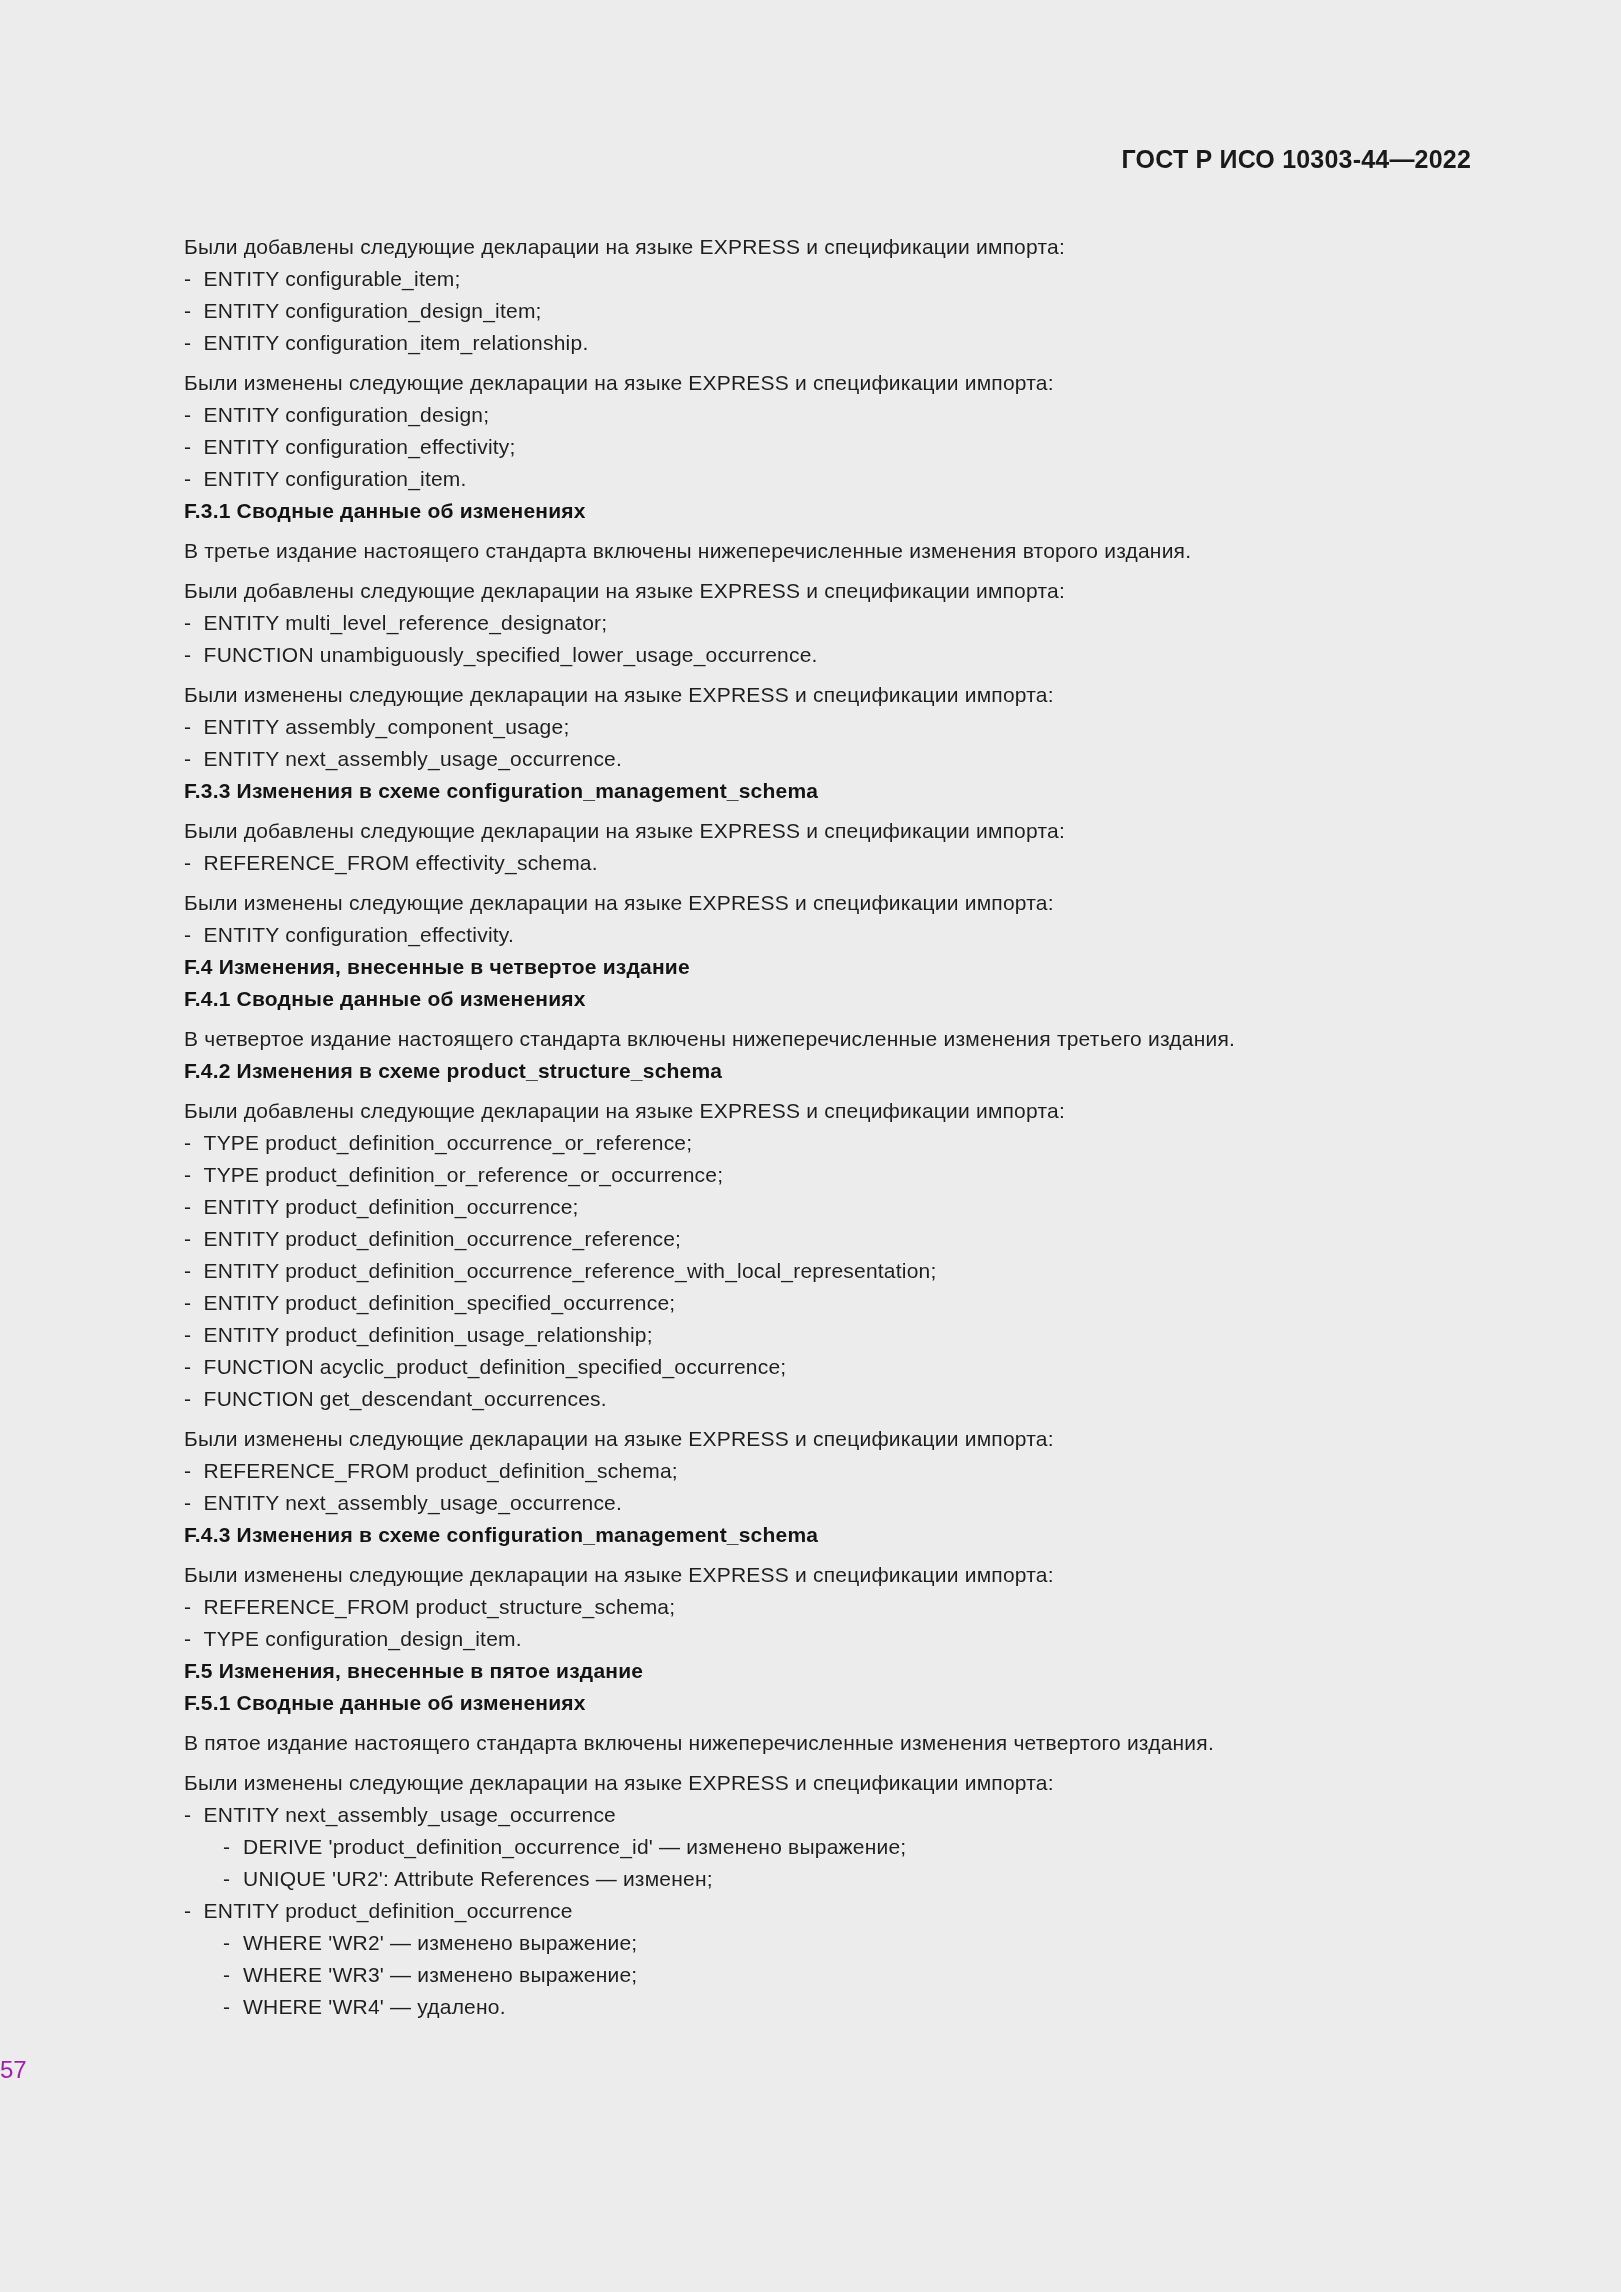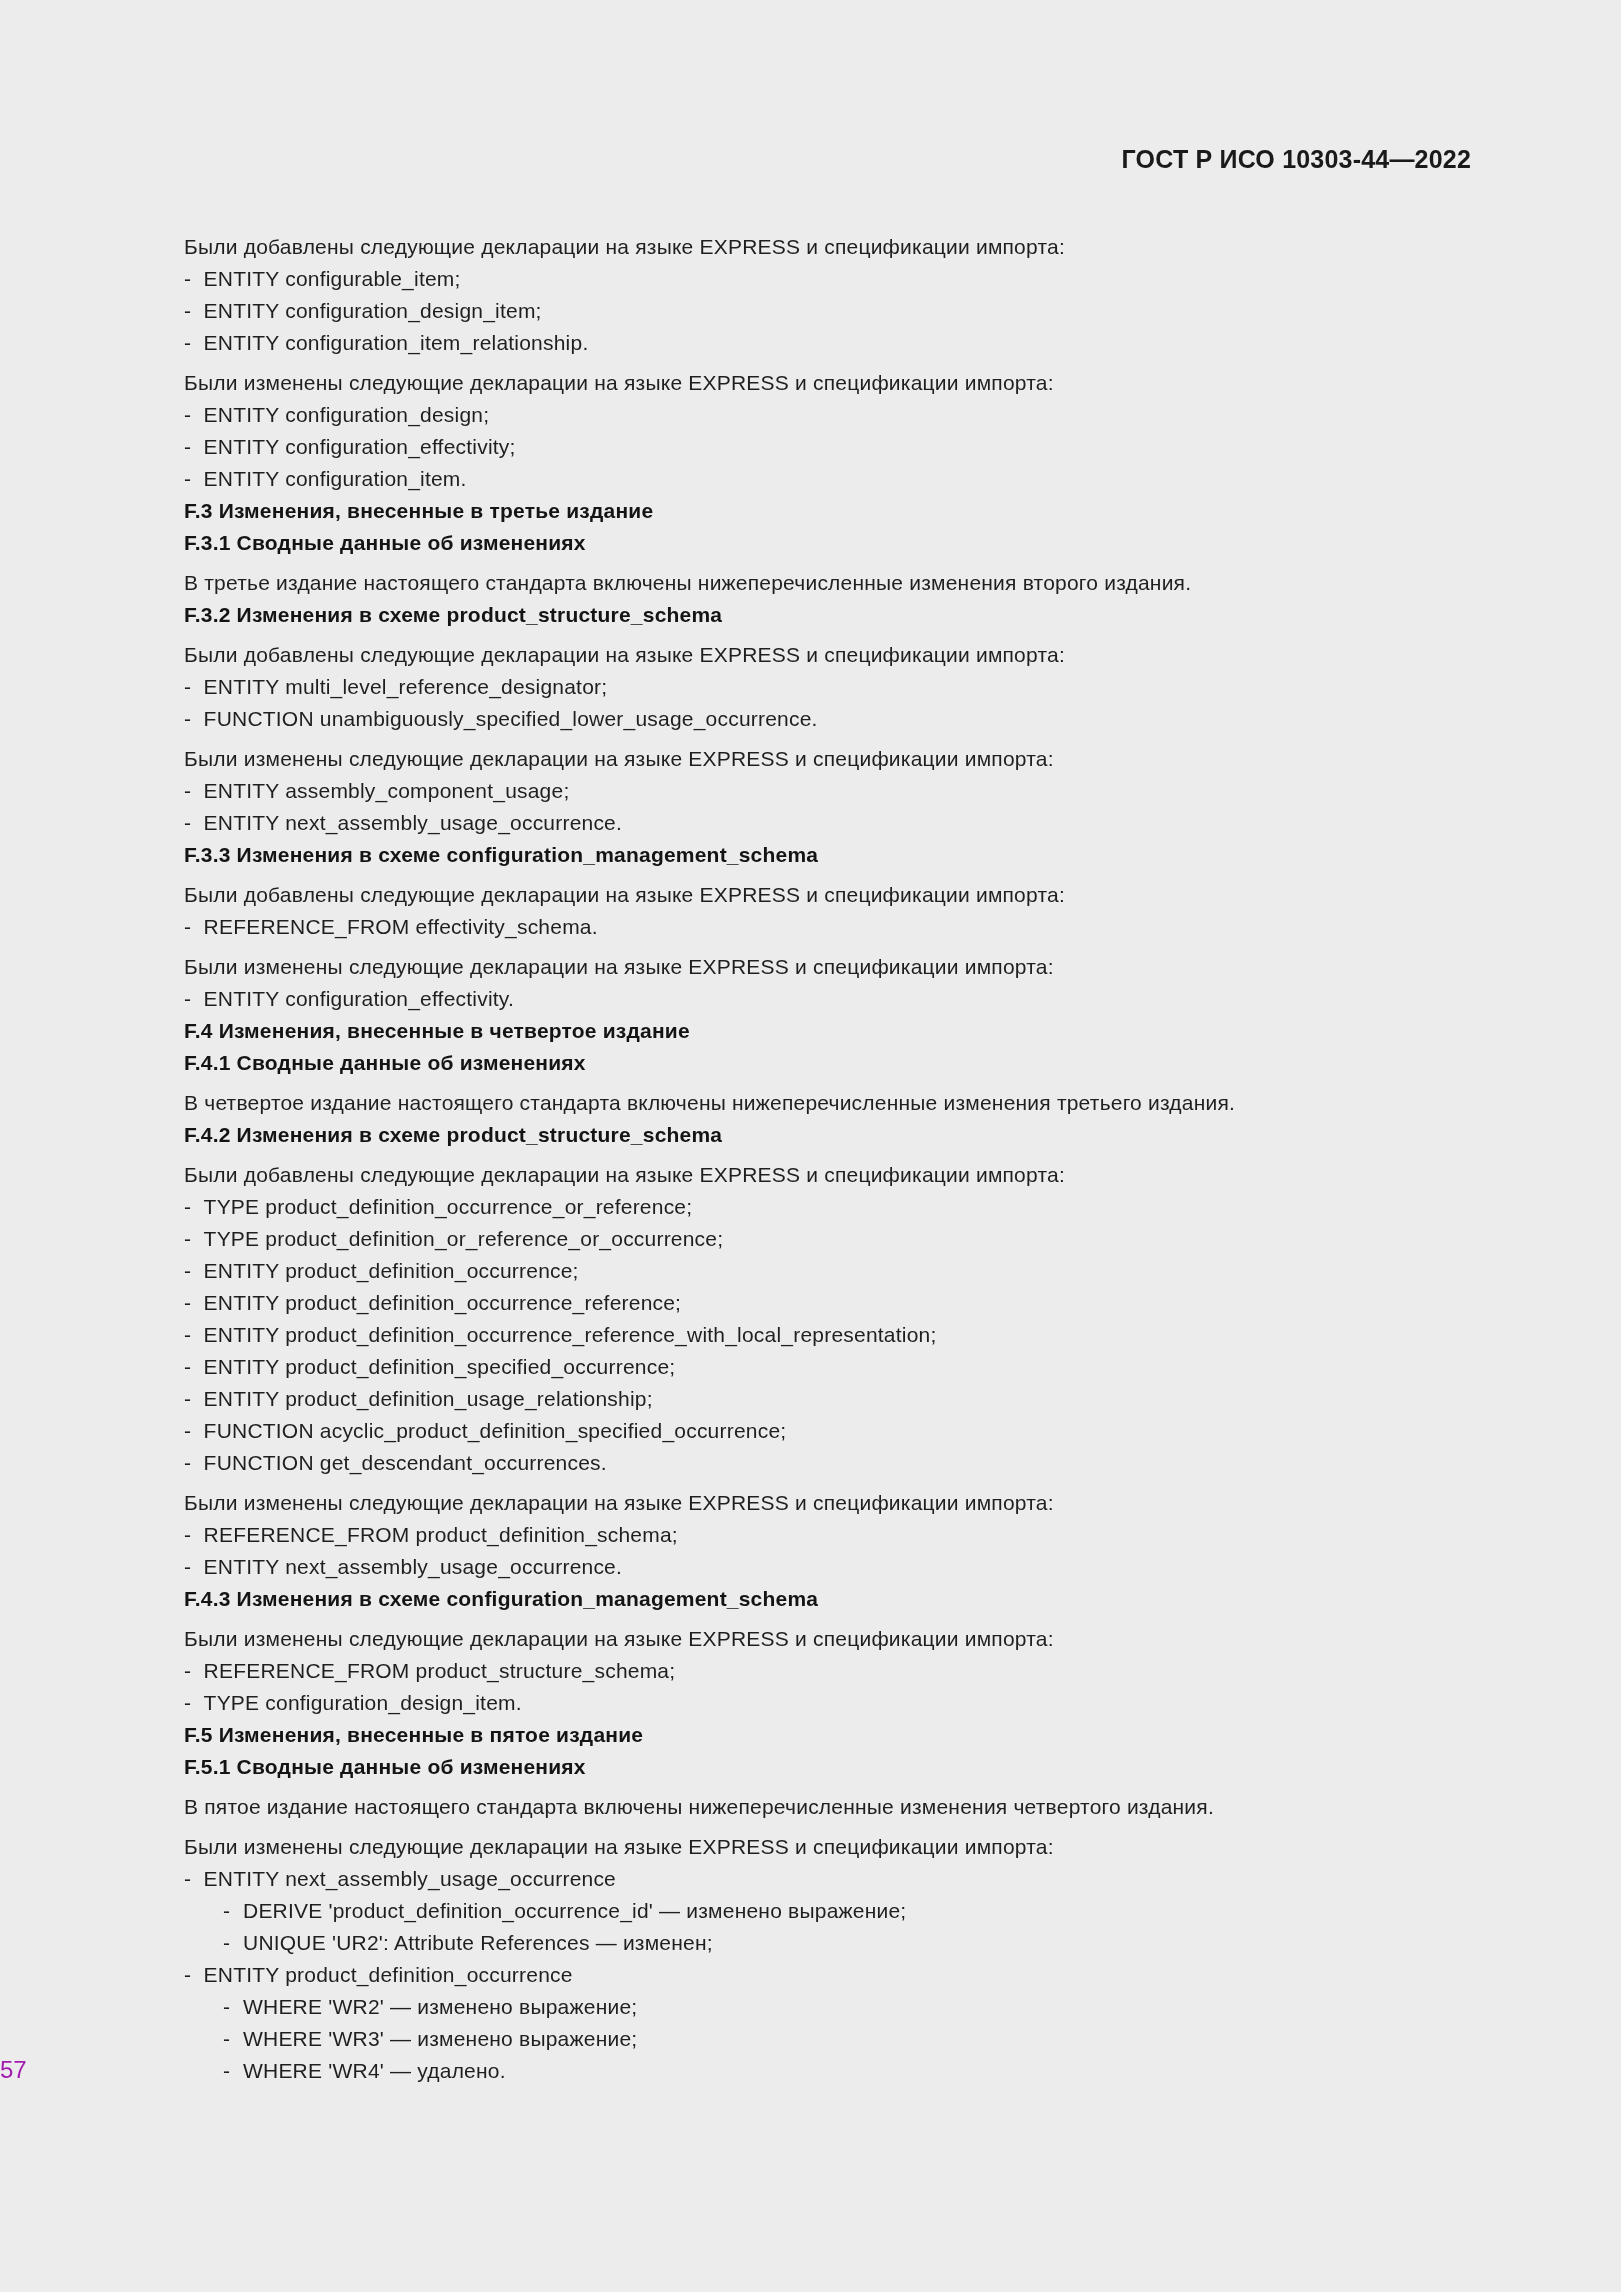--- a/index.html
+++ b/index.html
@@ -103,26 +103,24 @@
     <div class="li"><span class="dash">-</span><span>ENTITY configurable_item;</span></div>
     <div class="li"><span class="dash">-</span><span>ENTITY configuration_design_item;</span></div>
     <div class="li"><span class="dash">-</span><span>ENTITY configuration_item_relationship.</span></div>
 
     <div class="para">Были изменены следующие декларации на языке EXPRESS и спецификации импорта:</div>
 
     <div class="li"><span class="dash">-</span><span>ENTITY configuration_design;</span></div>
     <div class="li"><span class="dash">-</span><span>ENTITY configuration_effectivity;</span></div>
     <div class="li"><span class="dash">-</span><span>ENTITY configuration_item.</span></div>
 
-    <h3 class="sec gap-before-sec">F.3  Изменения, внесенные в третье издание</h3>
 
     <h3 class="sec gap-before-subsec">F.3.1  Сводные данные об изменениях</h3>
     <div class="para">В третье издание настоящего стандарта включены нижеперечисленные изменения второго издания.</div>
 
-    <h3 class="sec gap-before-subsec">F.3.2  Изменения в схеме product_structure_schema</h3>
     <div class="para">Были добавлены следующие декларации на языке EXPRESS и спецификации импорта:</div>
     <div class="li"><span class="dash">-</span><span>ENTITY multi_level_reference_designator;</span></div>
     <div class="li"><span class="dash">-</span><span>FUNCTION unambiguously_specified_lower_usage_occurrence.</span></div>
     <div class="para">Были изменены следующие декларации на языке EXPRESS и спецификации импорта:</div>
     <div class="li"><span class="dash">-</span><span>ENTITY assembly_component_usage;</span></div>
     <div class="li"><span class="dash">-</span><span>ENTITY next_assembly_usage_occurrence.</span></div>
 
     <h3 class="sec gap-before-subsec">F.3.3  Изменения в схеме configuration_management_schema</h3>
     <div class="para">Были добавлены следующие декларации на языке EXPRESS и спецификации импорта:</div>
     <div class="li"><span class="dash">-</span><span>REFERENCE_FROM effectivity_schema.</span></div>

